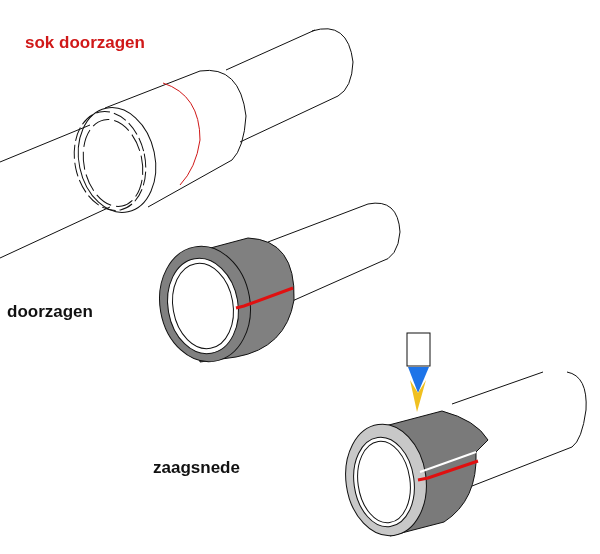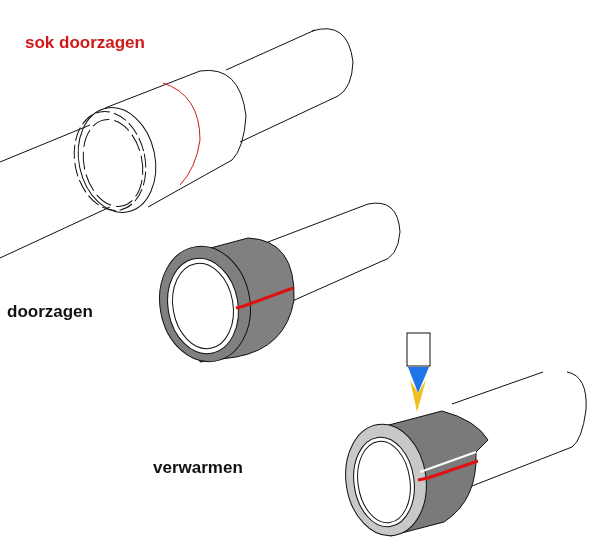--- a/index.html
+++ b/index.html
@@ -75,13 +75,13 @@
 
   <g>
     <rect x="407" y="333" width="23" height="33" fill="#ffffff" stroke="#111" stroke-width="1"></rect>
     <polygon points="408,367 429,367 418,393" fill="#1e74e8"></polygon>
     <polygon points="410,380 418,393 426,380 417,412" fill="#f0c020"></polygon>
   </g>
 </svg>
 
 <div class="label label-step1" style="color:#d01818">sok doorzagen</div>
 <div class="label label-step2">doorzagen</div>
-<div class="label label-step3">verwarmen</div>
+<div class="label label-step3">zaagsnede</div>
 
 </body></html>

